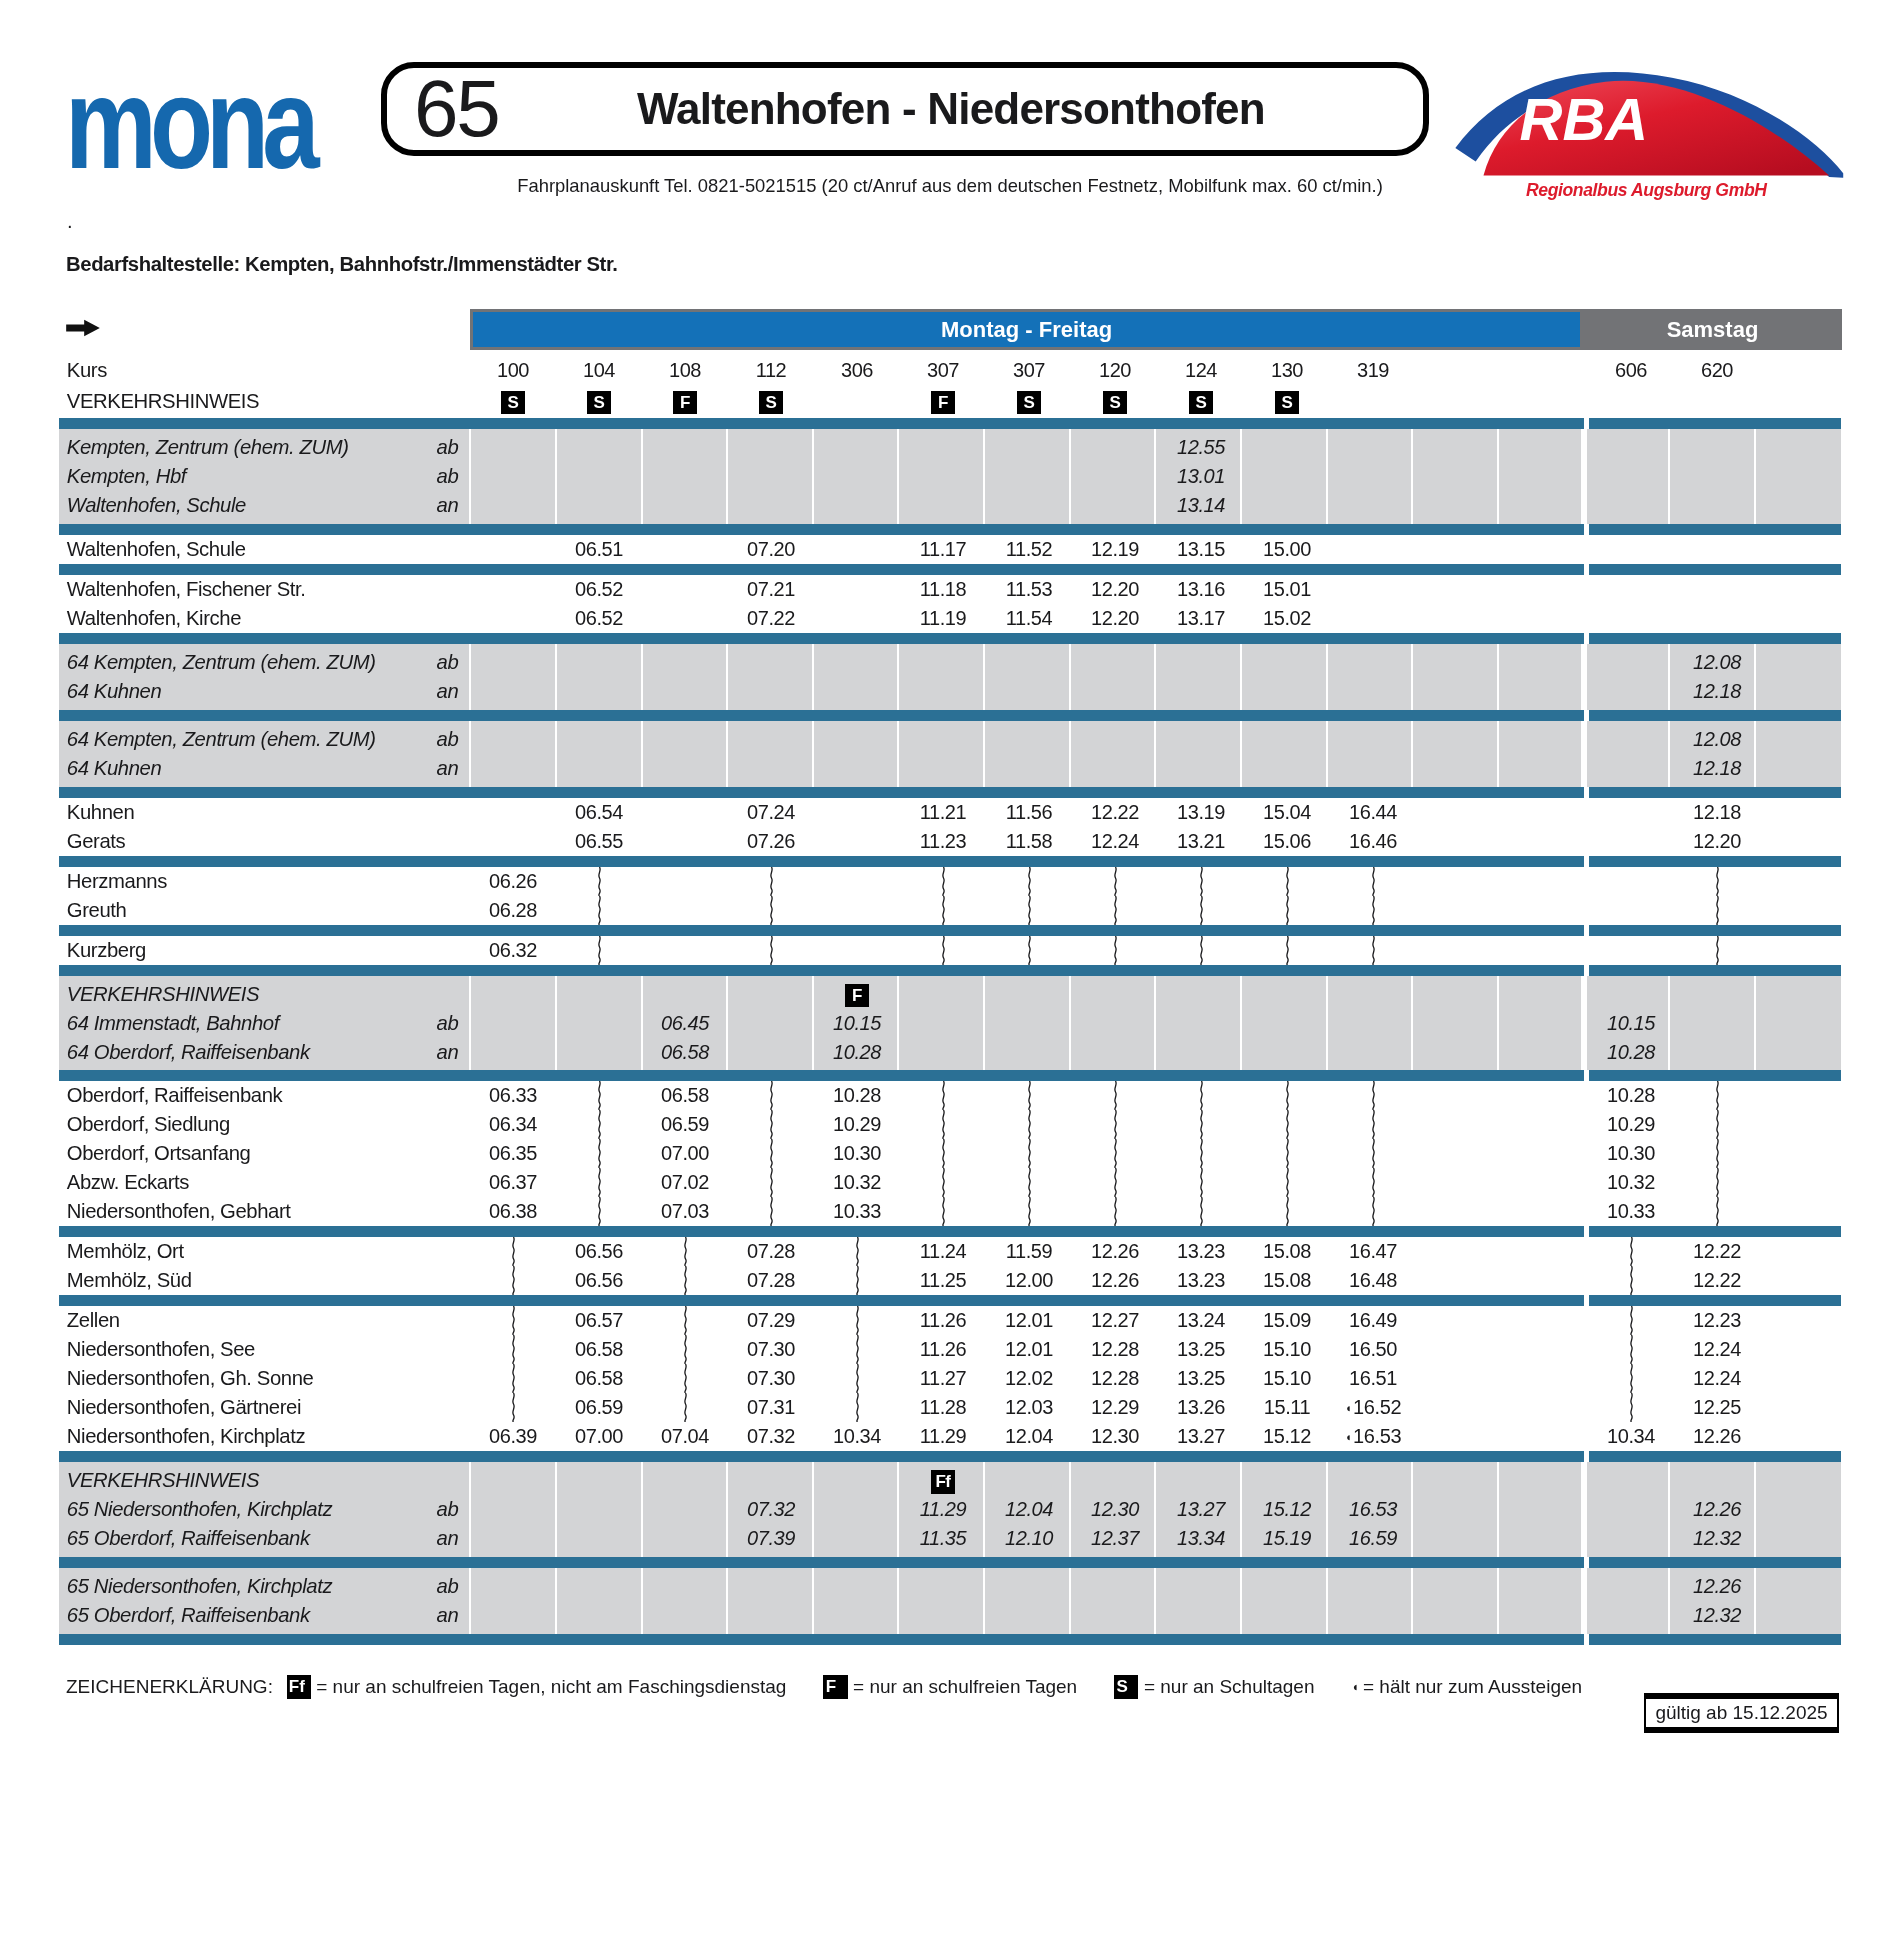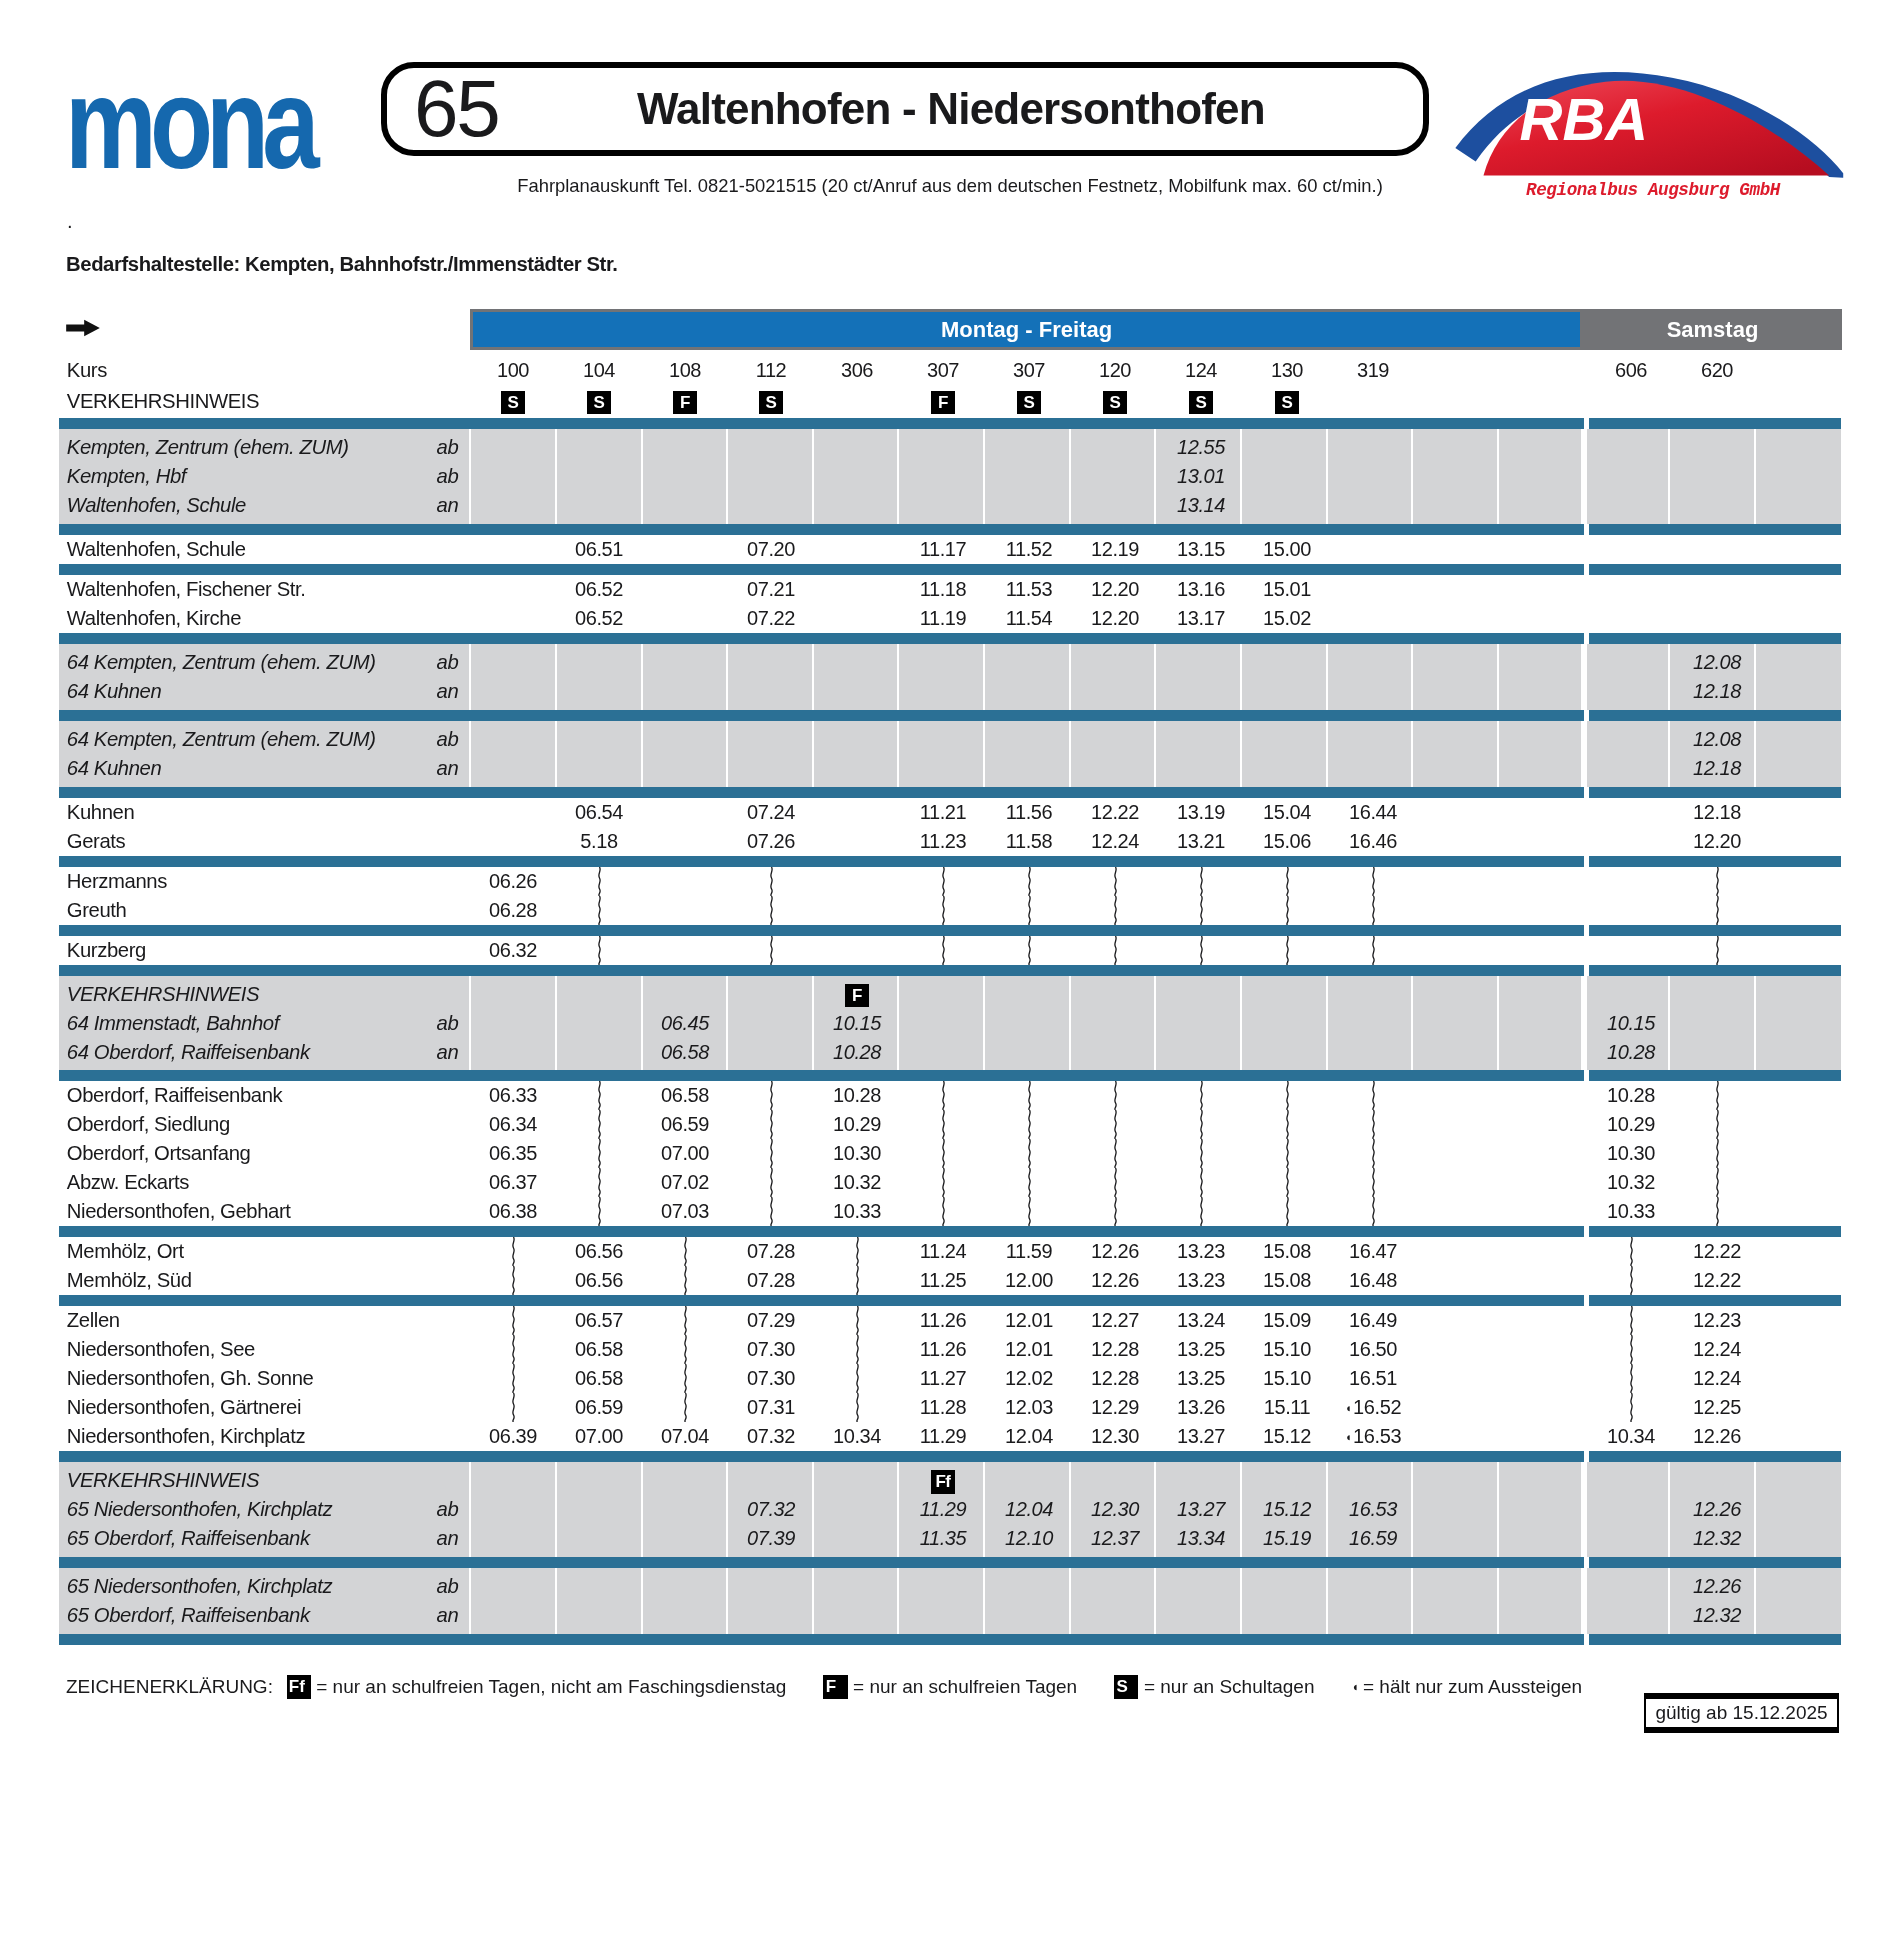--- a/index.html
+++ b/index.html
@@ -7,21 +7,21 @@
         font-family:"Liberation Sans",sans-serif;color:#1a1a1c;}
   
   .brand{position:absolute;left:65px;top:59px;font-size:129px;font-weight:bold;line-height:1;
          color:var(--brand);letter-spacing:-8.6px;transform:scaleX(.8);transform-origin:left top;}
   .linebox{position:absolute;left:381px;top:62px;width:1048px;height:94px;border:6.3px solid #000;
            border-radius:33px;background:#fff;display:flex;align-items:center;box-sizing:border-box;}
   .linebox .num{margin-left:27px;font-size:80px;font-weight:normal;letter-spacing:-2.3px;}
   .linebox .title{flex:1;text-align:center;font-size:44px;font-weight:bold;letter-spacing:-0.8px;margin-right:19.6px;}
   .rba{position:absolute;left:1453px;top:57px;width:391px;height:122px;}
   .rba-sub{position:absolute;left:1526px;top:180px;font-size:17.6px;font-weight:bold;font-style:italic;
-           color:var(--red);letter-spacing:-0.4px;font-family:Liberation Mono, monospace;}
+           color:var(--red);letter-spacing:-0.4px;}
   .info{position:absolute;left:59px;top:171px;width:1782px;text-align:center;font-size:18.4px;line-height:29px;}
   .dot{position:absolute;left:67px;top:210px;font-size:20.3px;}
   .demand{position:absolute;left:66px;top:253px;font-size:20.3px;font-weight:bold;letter-spacing:-0.4px;}
   .arrow{position:absolute;left:66px;top:319px;}
   
   .timetable{position:absolute;left:59px;top:309px;width:1782px;}
   .bands{margin-left:411px;width:1372px;height:41px;background:var(--sat);position:relative;}
   .band-blue{position:absolute;left:3.1px;top:3.1px;bottom:3.1px;width:1107px;background:var(--blue);
              display:flex;align-items:center;justify-content:center;color:#fff;font-weight:bold;font-size:22px;}
   .band-sat{position:absolute;left:1113px;right:0;top:0;bottom:0;display:flex;align-items:center;
@@ -437,21 +437,21 @@
             <div class="c"></div>
             <div class="c"></div>
             <div class="c">12.18</div>
             <div class="c"></div>
           </div>
           <div class="row">
             <div class="lab">
               <span>Gerats</span>
             </div>
             <div class="c"></div>
-            <div class="c">5.18</div>
+            <div class="c">06.55</div>
             <div class="c"></div>
             <div class="c">07.26</div>
             <div class="c"></div>
             <div class="c">11.23</div>
             <div class="c">11.58</div>
             <div class="c">12.24</div>
             <div class="c">13.21</div>
             <div class="c">15.06</div>
             <div class="c">16.46</div>
             <div class="c"></div>

